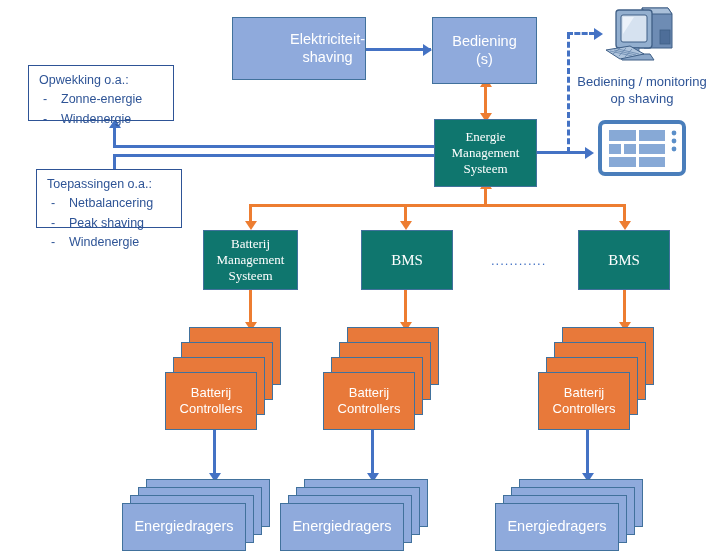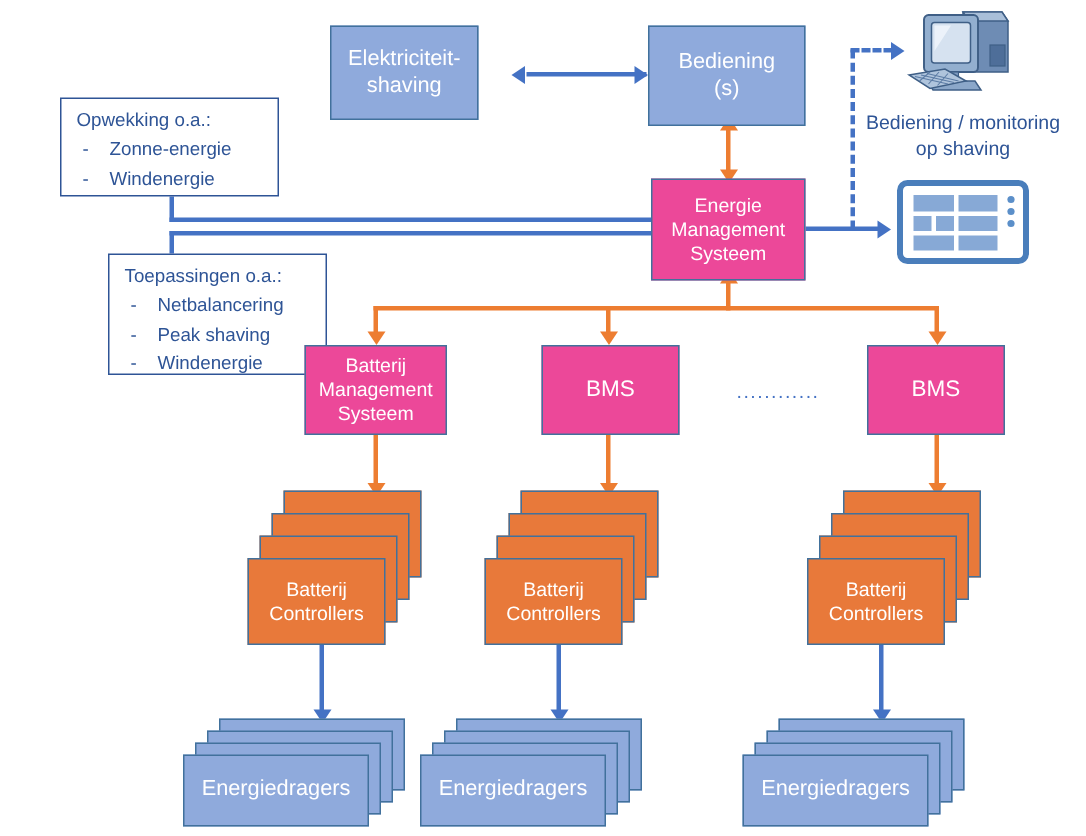--- a/index.html
+++ b/index.html
@@ -25,24 +25,25 @@
   }
   
   .b-blue{
     background:#8FAADC;
     border:1.5px solid #41719C;
     color:#FFFFFF;
     font-size:14.5px;
   }
   
   .b-orange{
-    background:#ec4899;
+    background:#0f766e;
     border:1.5px solid #41719C;
     color:#FFFFFF;
     font-size:13px;
+    font-family:Liberation Serif, serif;
   }
   
   .b-white{
     background:#FFFFFF;
     border:1.5px solid #2E5496;
     color:#2E5496;
     font-size:12.5px;
     display:block;
     text-align:left;
     padding:7px 10px 6px 10px;
@@ -168,21 +169,21 @@
 
   <div class="ln b" style="left:213px;top:430px;width:3px;height:48px;"></div>
   <div class="tri down b" style="left:208.5px;top:473px;"></div>
 
   <div class="ln b" style="left:371px;top:430px;width:3px;height:48px;"></div>
   <div class="tri down b" style="left:366.5px;top:473px;"></div>
 
   <div class="ln b" style="left:586px;top:430px;width:3px;height:48px;"></div>
   <div class="tri down b" style="left:581.5px;top:473px;"></div>
 
-  <div class="box b-blue" style="left:220px;top:17px;width:99px;height:63px;">
+  <div class="box b-blue" style="left:232px;top:17px;width:134px;height:63px;justify-content:flex-end;">
     <div>
       <div>Elektriciteit-</div>
       <div>shaving</div>
     </div>
   </div>
 
   <div class="box b-blue" style="left:432px;top:17px;width:105px;height:67px;">
     <div>
       <div>Bediening</div>
       <div>(s)</div>
@@ -190,29 +191,29 @@
   </div>
 
   <div class="box b-orange" style="left:434px;top:119px;width:103px;height:68px;">
     <div>
       <div>Energie</div>
       <div>Management</div>
       <div>Systeem</div>
     </div>
   </div>
 
-  <div class="box b-white" style="left:40px;top:65px;width:146px;height:66px;">
+  <div class="box b-white" style="left:28px;top:65px;width:146px;height:56px;">
     <div class="hdr">Opwekking o.a.:</div>
     <ul>
       <li>Zonne-energie</li>
       <li>Windenergie</li>
     </ul>
   </div>
 
-  <div class="box b-white" style="left:36px;top:169px;width:146px;height:81px;margin-left:36px;">
+  <div class="box b-white" style="left:36px;top:169px;width:146px;height:59px;">
     <div class="hdr">Toepassingen o.a.:</div>
     <ul>
       <li>Netbalancering</li>
       <li>Peak shaving</li>
       <li>Windenergie</li>
     </ul>
   </div>
 
   <div class="icon" style="left:604px;top:4px;width:72px;height:66px;">
     <svg width="72" height="66" viewBox="0 0 72 66">

